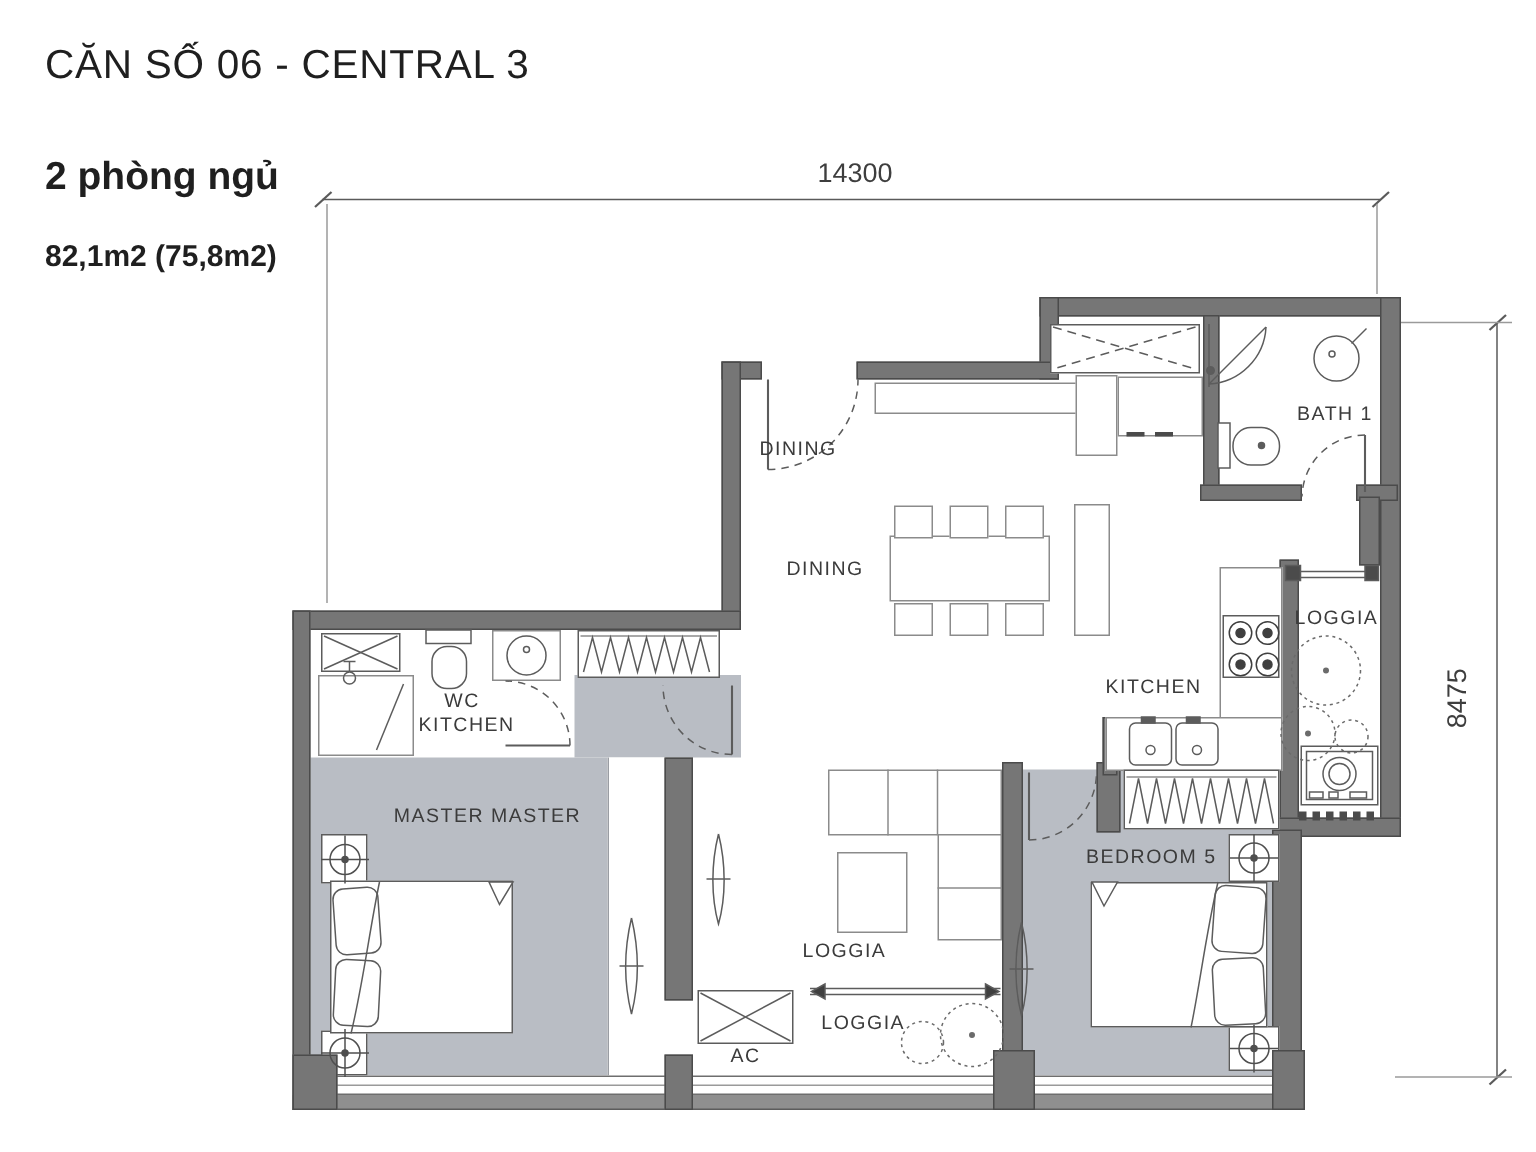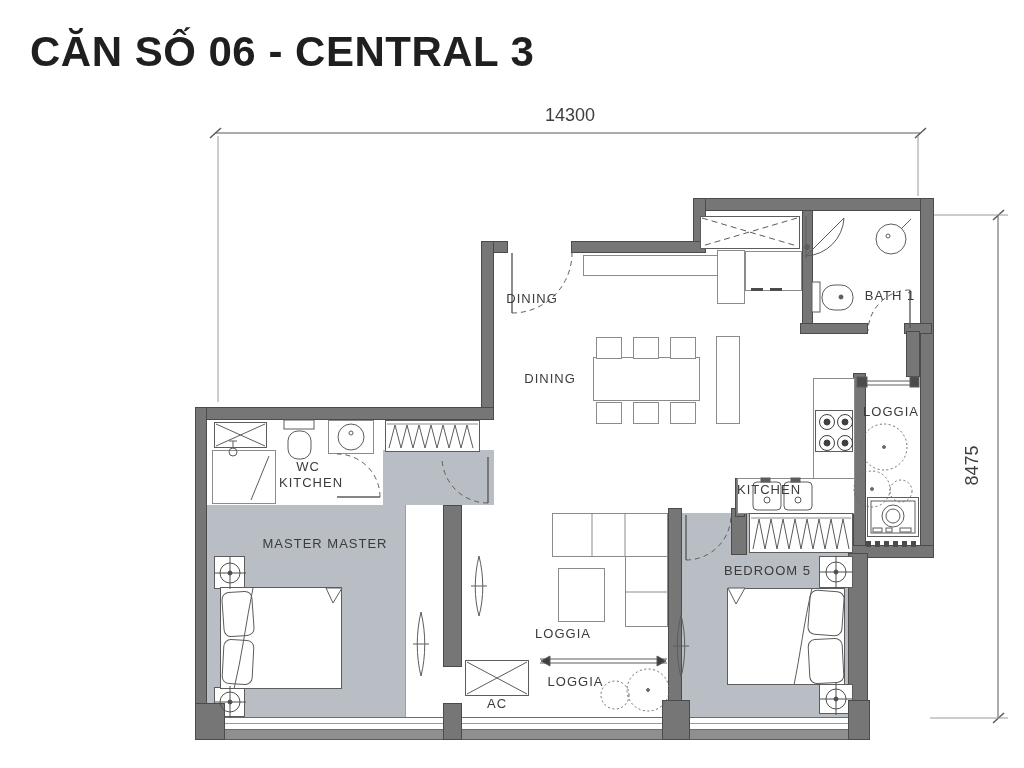--- a/index.html
+++ b/index.html
@@ -1,19 +1,19 @@
 <!DOCTYPE html>
 <html><head>
 <meta charset="utf-8">
 <style>
   html,body{margin:0;padding:0;background:#fff;}
   #canvas{position:relative;width:1024px;height:768px;background:#ffffff;overflow:hidden;
           font-family:"Liberation Sans", sans-serif;}
   .hdr{position:absolute;color:#1f1f1f;}
-  #title{left:30px;top:28px;font-size:42px;font-weight:700;letter-spacing:.5px;}
+  #title{left:30px;top:28px;font-size:27px;font-weight:400;letter-spacing:.5px;}
   #subtitle{left:30px;top:102px;font-size:26px;font-weight:800;}
   #area{left:30px;top:160px;font-size:20px;font-weight:700;}
   .wall{position:absolute;background:#767676;border:1px solid #4b4b4b;box-sizing:border-box;z-index:3;}
   .pier{z-index:5;}
   .floor{position:absolute;background:#b9bdc4;z-index:1;}
   .bay{position:absolute;background:#fff;border-left:1px solid #9a9da3;z-index:2;}
   .fur{position:absolute;background:#fff;border:1px solid #5c5c5c;box-sizing:border-box;z-index:3;}
   .fur.lt{border-color:#8b8b8b;}
   .wband{position:absolute;background:#fff;border-top:1px solid #6e6e6e;border-bottom:1px solid #6e6e6e;box-sizing:border-box;z-index:4;}
   .wband .mid{position:absolute;left:0;top:5px;width:100%;height:1px;background:#9a9a9a;}
@@ -21,20 +21,22 @@
   .rlabel{position:absolute;font-size:13px;color:#3b3b3b;letter-spacing:1px;text-align:center;z-index:7;line-height:1.25;}
   .dim{position:absolute;font-size:18px;color:#3e3e3e;text-align:center;z-index:7;}
   #svgo{position:absolute;left:0;top:0;z-index:6;}
 </style>
 </head>
 <body>
 
 <div id="canvas">
 
   <div class="hdr" id="title">CĂN SỐ 06 - CENTRAL 3</div>
+  <div class="hdr" id="subtitle">2 phòng ngủ</div>
+  <div class="hdr" id="area">82,1m2 (75,8m2)</div>
 
   <div class="dim" style="left:535px;top:105px;width:70px;">14300</div>
   <div class="dim" style="left:937px;top:455px;width:70px;transform:rotate(-90deg);">8475</div>
 
   <div class="floor" style="left:207px;top:505px;width:198px;height:212px;"></div>
   <div class="floor" style="left:383px;top:450px;width:111px;height:55px;"></div>
   <div class="floor" style="left:682px;top:513px;width:166px;height:204px;"></div>
   <div class="bay" style="left:405px;top:505px;width:38px;height:212px;"></div>
 
   <div class="wband" style="left:207px;top:717px;width:641px;height:13px;">
@@ -293,23 +295,23 @@
         <path d="M413,644 H429"></path>
       <path d="M479,556 C484,576 484,598 479,616 C474,598 474,576 479,556"></path>
         <path d="M471,586 H487"></path>
       <path d="M681,615 C686,635 686,658 681,677 C676,658 676,635 681,615"></path>
         <path d="M673,646 H689"></path>
     </g>
   </svg>
 
   <div class="rlabel" style="left:497px;top:291px;width:70px;">DINING</div>
   <div class="rlabel" style="left:510px;top:371px;width:80px;">DINING</div>
-  <div class="rlabel" style="left:850px;top:268px;width:80px;margin-top:20px;">BATH 1</div>
+  <div class="rlabel" style="left:850px;top:268px;width:80px;">BATH 1</div>
   <div class="rlabel" style="left:852px;top:404px;width:78px;">LOGGIA</div>
-  <div class="rlabel" style="left:723px;top:450px;width:92px;margin-top:32px;">KITCHEN</div>
+  <div class="rlabel" style="left:723px;top:450px;width:92px;">KITCHEN</div>
   <div class="rlabel" style="left:279px;top:459px;width:58px;">WC KITCHEN</div>
   <div class="rlabel" style="left:240px;top:536px;width:170px;">MASTER MASTER</div>
   <div class="rlabel" style="left:518px;top:626px;width:90px;">LOGGIA</div>
   <div class="rlabel" style="left:695px;top:563px;width:145px;">BEDROOM 5</div>
   <div class="rlabel" style="left:528px;top:674px;width:95px;">LOGGIA</div>
   <div class="rlabel" style="left:467px;top:696px;width:60px;">AC</div>
 
 </div>
 
 </body></html>

